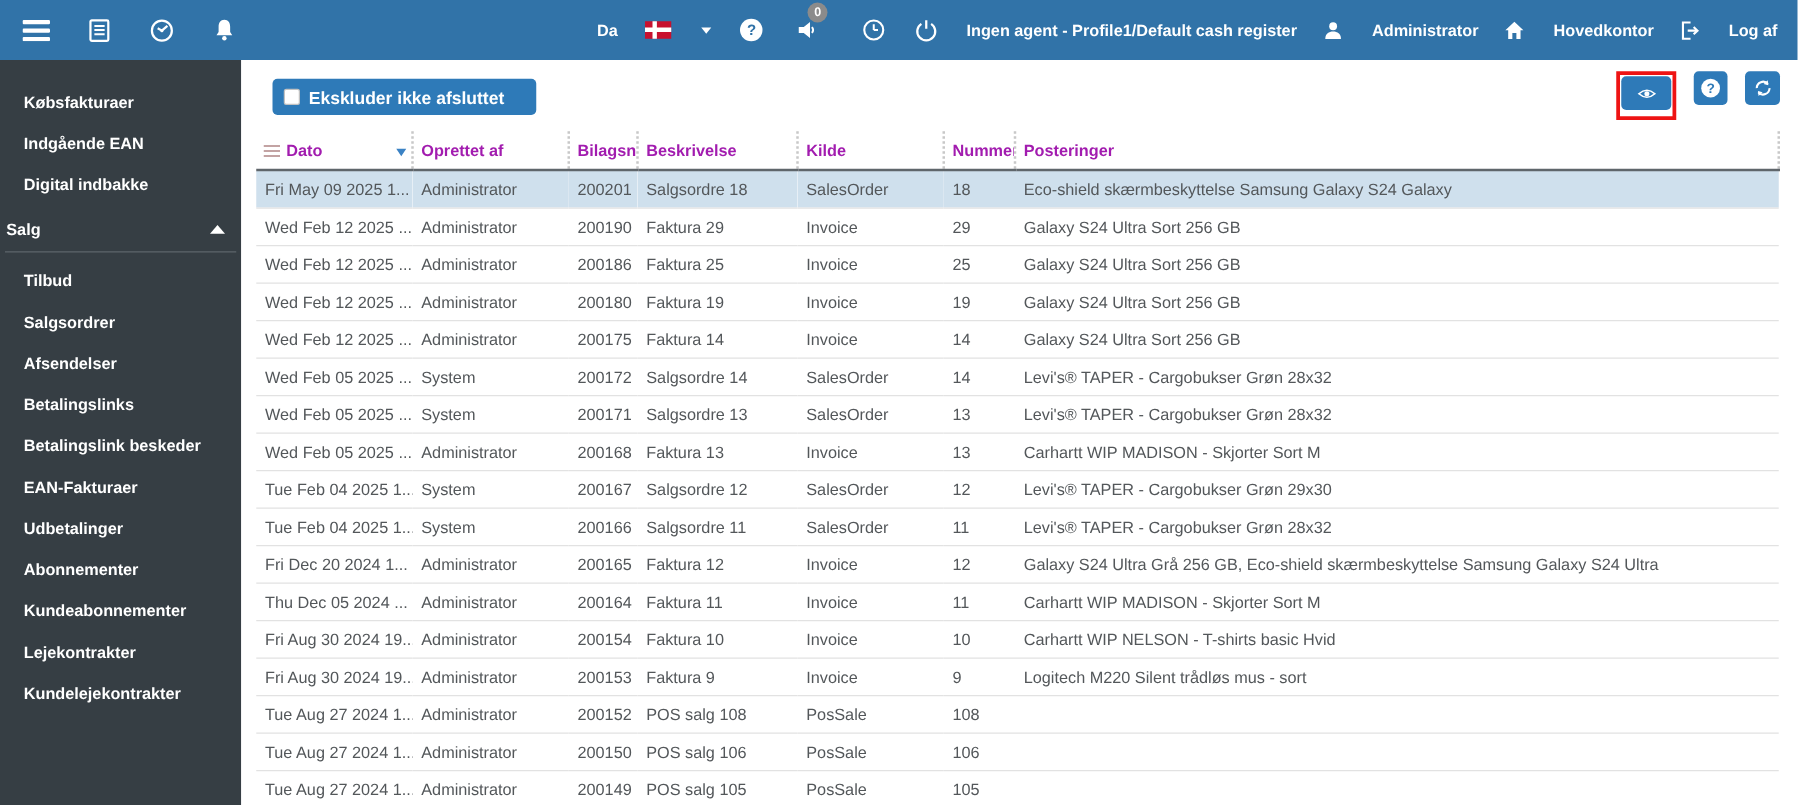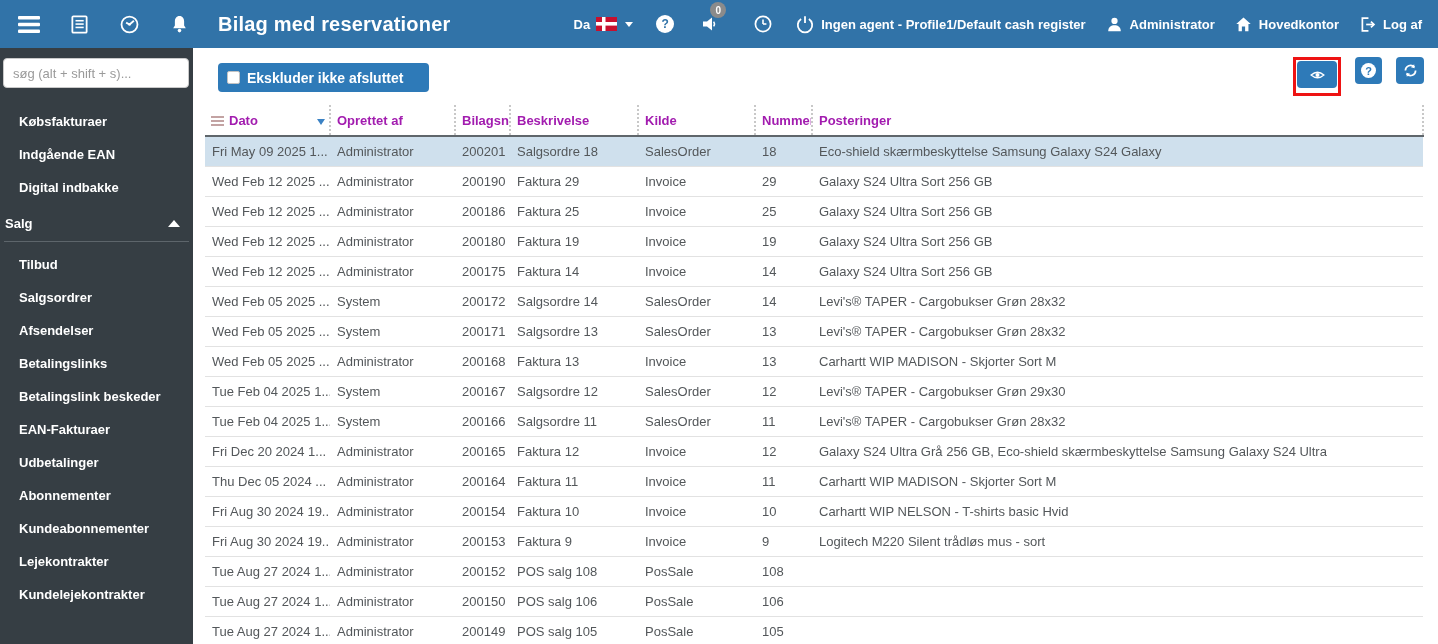--- a/index.html
+++ b/index.html
@@ -6,21 +6,21 @@
   html,body { width:1438px; height:644px; overflow:hidden; background:#fff;
     font-family:"Liberation Sans", sans-serif; }
 
   
   .topbar { position:absolute; top:0; left:0; width:1438px; height:48px;
     background:#3173a8; display:flex; align-items:center; color:#fff; }
   .topbar .lefticons { display:flex; align-items:center; gap:24px; padding-left:16px; }
   .icon-btn { width:26px; height:26px; display:flex; align-items:center; justify-content:center; cursor:pointer; }
   .page-title { margin-left:26px; font-size:20px; font-weight:700; letter-spacing:.2px; white-space:nowrap; }
   .topbar .right { margin-left:auto; display:flex; align-items:center; gap:19px; padding-right:16px; font-size:13px; font-weight:700; }
-  .tb-item { display:flex; align-items:center; gap:6px; cursor:pointer; white-space:nowrap; }
+  .tb-item { display:flex; align-items:center; gap:22px; cursor:pointer; white-space:nowrap; }
   .flag { width:21px; height:14px; display:inline-block;
     background:
       linear-gradient(#fff,#fff) no-repeat 6px 0 / 3.5px 100%,
       linear-gradient(#fff,#fff) no-repeat 0 5.2px / 100% 3.6px,
       #c8102e; }
   .caret-down { width:0; height:0; border-left:4px solid transparent; border-right:4px solid transparent; border-top:5px solid #fff; margin-left:2px; }
   .q-circle { width:18px; height:18px; border-radius:50%; background:#fff; color:#3173a8;
     font-size:12px; font-weight:700; display:flex; align-items:center; justify-content:center; }
   .speaker-wrap { position:relative; margin-right:8px; }
   .badge { position:absolute; top:-9px; left:13px; min-width:16px; height:16px; border-radius:50%;
@@ -97,21 +97,20 @@
           <circle cx="10" cy="10" r="1.2" fill="#fff"></circle>
         </svg>
     </span>
     <span class="icon-btn">
       <svg width="21" height="21" viewBox="0 0 20 20">
           <path d="M10 1.8 C7 1.8 5.6 4.2 5.6 7 L5.6 11 L4 13.6 L16 13.6 L14.4 11 L14.4 7 C14.4 4.2 13 1.8 10 1.8 Z" fill="#fff"></path>
           <circle cx="10" cy="15.8" r="1.7" fill="#fff"></circle>
         </svg>
     </span>
   </div>
-  <div class="page-title">Bilag med reservationer</div>
 
   <div class="right">
     <span class="tb-item">
       <span>Da</span>
       <span class="flag"></span>
       <span class="caret-down"></span>
     </span>
     <span class="icon-btn">
         <span class="q-circle">?</span>
       </span>
@@ -154,21 +153,20 @@
           <path d="M11 3.2 H4.6 V16.8 H11" fill="none" stroke="#fff" stroke-width="1.8"></path>
           <line x1="8.6" y1="10" x2="16.4" y2="10" stroke="#fff" stroke-width="1.8"></line>
           <path d="M13.6 7 L16.8 10 L13.6 13" fill="none" stroke="#fff" stroke-width="1.8"></path>
         </svg>
       <span>Log af</span>
     </span>
   </div>
 </div>
 
 <div class="sidebar">
-  <input class="search-box" type="text" placeholder="søg (alt + shift + s)..." style="">
   <div class="side-list">
       <div class="side-item">Købsfakturaer</div>
       <div class="side-item">Indgående EAN</div>
       <div class="side-item">Digital indbakke</div>
     </div>
   <div class="side-section">
     <span>Salg</span>
     <span class="caret-up"></span>
   </div>
   <div class="side-divider"></div>

